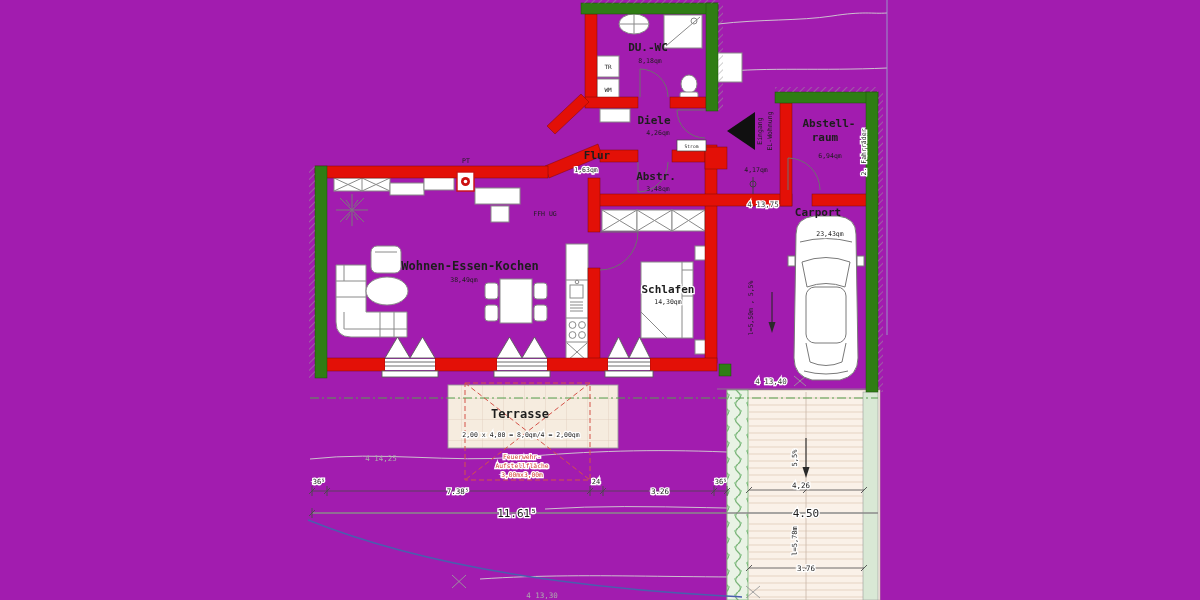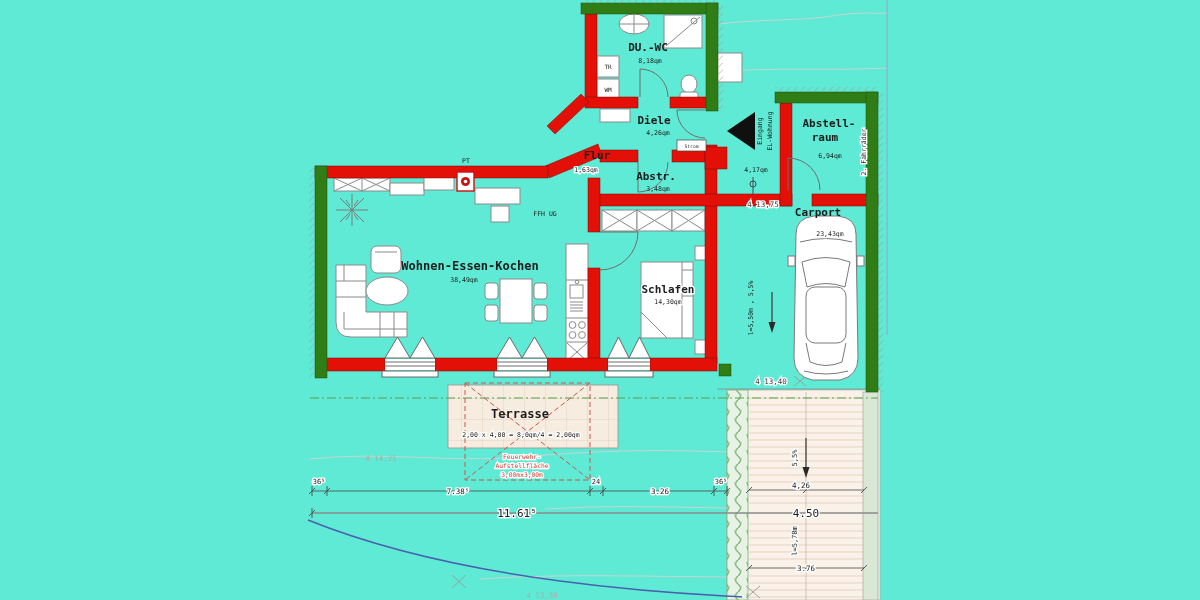--- a/index.html
+++ b/index.html
@@ -1,16 +1,16 @@
 <!DOCTYPE html>
 <html><head>
 <meta charset="utf-8">
 <style>
   html,body{margin:0;padding:0;background:#ffffff;}
-  .canvas{position:relative;width:1200px;height:600px;background:#5eead4;overflow:hidden;
+  .canvas{position:relative;width:1200px;height:600px;background:#a21caf;overflow:hidden;
           font-family:"DejaVu Sans Mono", monospace;}
   svg{position:absolute;left:0;top:0;}
   text{fill:#1d1d1d;font-family:"DejaVu Sans Mono", monospace;}
   .t-room{font-size:12px;font-weight:bold;text-anchor:middle;}
   .t-room-sm{font-size:11px;font-weight:bold;text-anchor:middle;}
   .t-area{font-size:6.5px;text-anchor:middle;}
   .t-tiny{font-size:6.5px;text-anchor:middle;}
   .t-micro{font-size:4.6px;text-anchor:middle;}
   .t-dim{font-size:7.5px;text-anchor:middle;}
   .t-dim-sm{font-size:7px;text-anchor:middle;}

